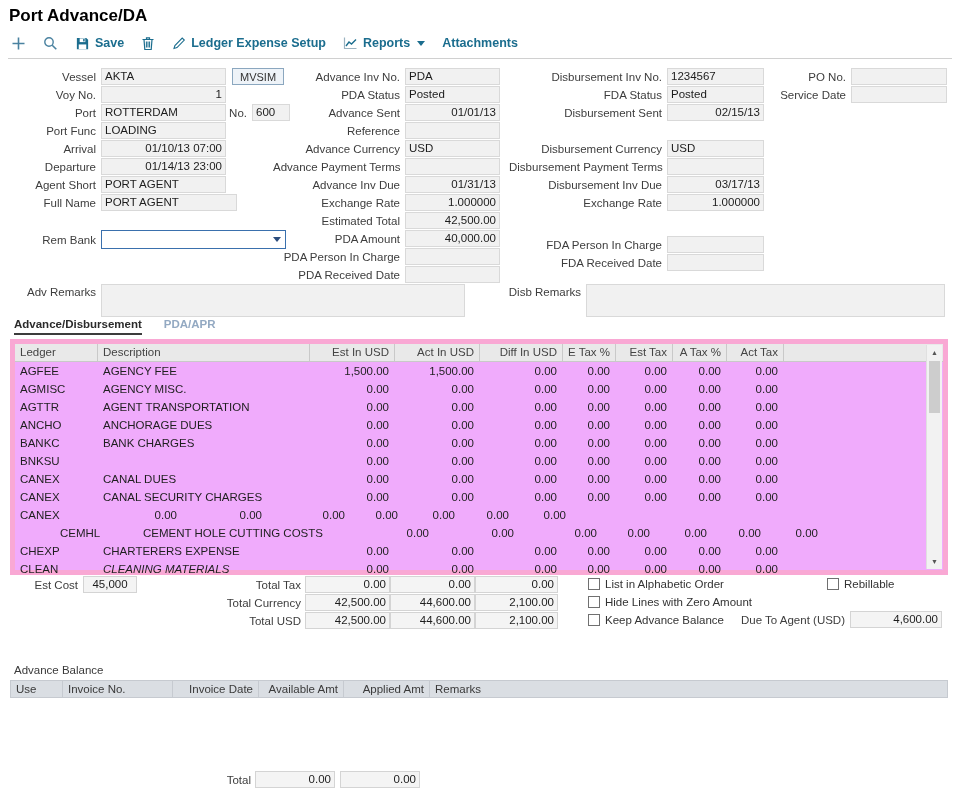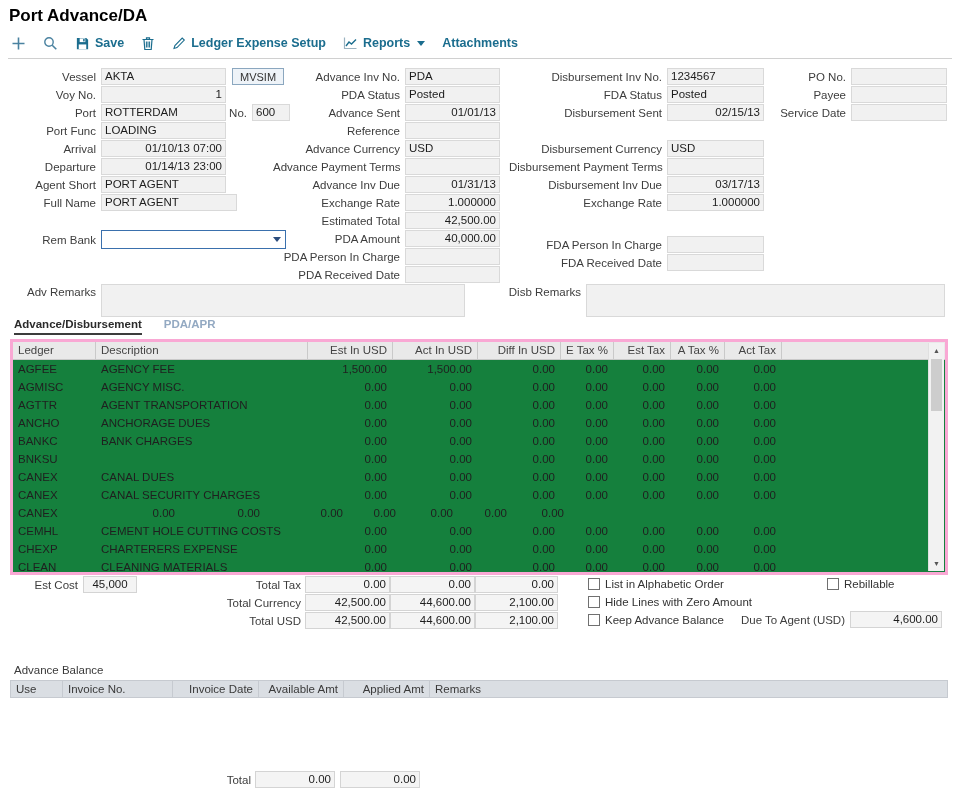--- a/index.html
+++ b/index.html
@@ -18,21 +18,21 @@
 .ra{text-align:right}
 .mvsim{margin-left:6px;height:17px;border:1px solid #8ba7bf;background:#eef3f8;font-family:inherit;font-size:11px;color:#333;padding:0 7px;line-height:14px;cursor:pointer}
 .rembank{width:185px;height:19px;border:1px solid #3a70ad;background:#fff;display:flex;align-items:center;cursor:pointer}
 .rembank .val{flex:1;font-size:11.5px;padding:0 3px}
 .rb-arrow{width:15px;height:15px;display:flex;align-items:center;justify-content:center;margin-right:1px}
 .rb-arrow:after{content:"";width:0;height:0;border-left:4px solid transparent;border-right:4px solid transparent;border-top:5px solid #2c4d7e}
 .rembox{height:33px;background:#f1f1f1;border:1px solid #d9d9d9;font-size:11.5px;padding:2px 3px;color:#1c1c1c}
 .tabs{display:flex;gap:22px}
 .tab{display:inline-block;font-size:11.5px;font-weight:bold;color:#93a9c2;padding-bottom:3px;cursor:pointer}
 .tab.active{color:#2b2b2b;border-bottom:2px solid #3c3c3c}
-.ltable{border:3px solid #f9a8d4;background:#15803d}
+.ltable{border:5px solid #f9a8d4;background:#f0abfc}
 .lhead{display:flex;height:18px;background:#e9e9e9;border-bottom:1px solid #c9c9c9}
 .lcell{flex:none;padding:0 5px;font-size:11.5px;line-height:17px;white-space:nowrap;overflow:hidden;border-right:1px solid transparent;color:#1f1f1f}
 .lhead .lcell{border-right-color:#c9c9c9;color:#444}
 .lfill{flex:1 1 auto;border-right:none}
 .lrow{display:flex;height:18px}
 .lrow .lcell{line-height:18px}
 .vscroll{position:absolute;top:1px;right:1px;bottom:1px;width:16px;background:#f2f2f2;border-left:1px solid #e0e0e0}
 .sarr{height:15px;font-size:7px;color:#555;text-align:center;line-height:15px;cursor:pointer}
 .sbottom{position:absolute;bottom:0;left:0;right:0}
 .sthumb{position:absolute;top:16px;left:2px;right:2px;height:52px;background:#cdcdcd;cursor:grab}
@@ -242,24 +242,20 @@
       <div class="finput" style="width:97px"></div>
     </div>
   </div>
 
   <div class="fcol" style="left:765px;top:68px">
     <div class="frow">
       <div class="flabel" style="width:86px">PO No.</div>
       <div class="finput" style="width:96px"></div>
     </div>
     <div class="frow">
-      <div class="flabel" style="width:86px">Payee</div>
-      <div class="finput" style="width:96px"></div>
-    </div>
-    <div class="frow">
       <div class="flabel" style="width:86px">Service Date</div>
       <div class="finput" style="width:96px"></div>
     </div>
   </div>
 
   <div class="abs" style="left:13px;top:284px;display:flex">
     <div class="flabel" style="width:88px;padding-top:2px">Adv Remarks</div>
     <div class="rembox" style="width:364px"></div>
   </div>
   <div class="abs" style="left:504px;top:284px;display:flex">
@@ -387,21 +383,21 @@
           <div class="lcell ra" style="width: 85px;">0.00</div>
           <div class="lcell ra" style="width: 85px;">0.00</div>
           <div class="lcell ra" style="width: 83px;">0.00</div>
           <div class="lcell ra" style="width: 53px;">0.00</div>
           <div class="lcell ra" style="width: 57px;">0.00</div>
           <div class="lcell ra" style="width: 54px;">0.00</div>
           <div class="lcell ra" style="width: 57px;">0.00</div>
           <div class="lcell lfill"></div>
         </div>
         <div class="lrow">
-          <div class="lcell" style="width: 83px;">CEMHL</div>
+          <div class="lcell" style="width: 83px; margin-left: 40px;">CEMHL</div>
           <div class="lcell" style="width: 212px;">CEMENT HOLE CUTTING COSTS</div>
           <div class="lcell ra" style="width: 85px;">0.00</div>
           <div class="lcell ra" style="width: 85px;">0.00</div>
           <div class="lcell ra" style="width: 83px;">0.00</div>
           <div class="lcell ra" style="width: 53px;">0.00</div>
           <div class="lcell ra" style="width: 57px;">0.00</div>
           <div class="lcell ra" style="width: 54px;">0.00</div>
           <div class="lcell ra" style="width: 57px;">0.00</div>
           <div class="lcell lfill"></div>
         </div>
@@ -412,21 +408,21 @@
           <div class="lcell ra" style="width: 85px;">0.00</div>
           <div class="lcell ra" style="width: 83px;">0.00</div>
           <div class="lcell ra" style="width: 53px;">0.00</div>
           <div class="lcell ra" style="width: 57px;">0.00</div>
           <div class="lcell ra" style="width: 54px;">0.00</div>
           <div class="lcell ra" style="width: 57px;">0.00</div>
           <div class="lcell lfill"></div>
         </div>
         <div class="lrow">
           <div class="lcell" style="width: 83px;">CLEAN</div>
-          <div class="lcell" style="width: 212px;">CLEANING MATERIALS</div>
+          <div class="lcell" style="width: 212px; font-style: italic;">CLEANING MATERIALS</div>
           <div class="lcell ra" style="width: 85px;">0.00</div>
           <div class="lcell ra" style="width: 85px;">0.00</div>
           <div class="lcell ra" style="width: 83px;">0.00</div>
           <div class="lcell ra" style="width: 53px;">0.00</div>
           <div class="lcell ra" style="width: 57px;">0.00</div>
           <div class="lcell ra" style="width: 54px;">0.00</div>
           <div class="lcell ra" style="width: 57px;">0.00</div>
           <div class="lcell lfill"></div>
         </div>
       </div>

